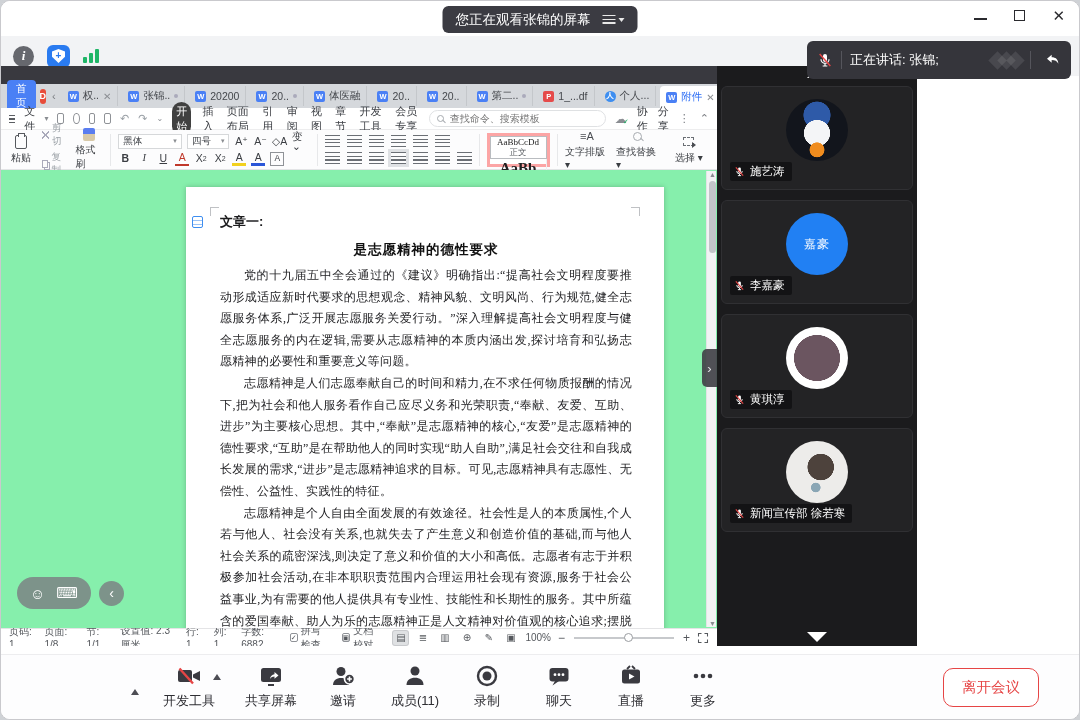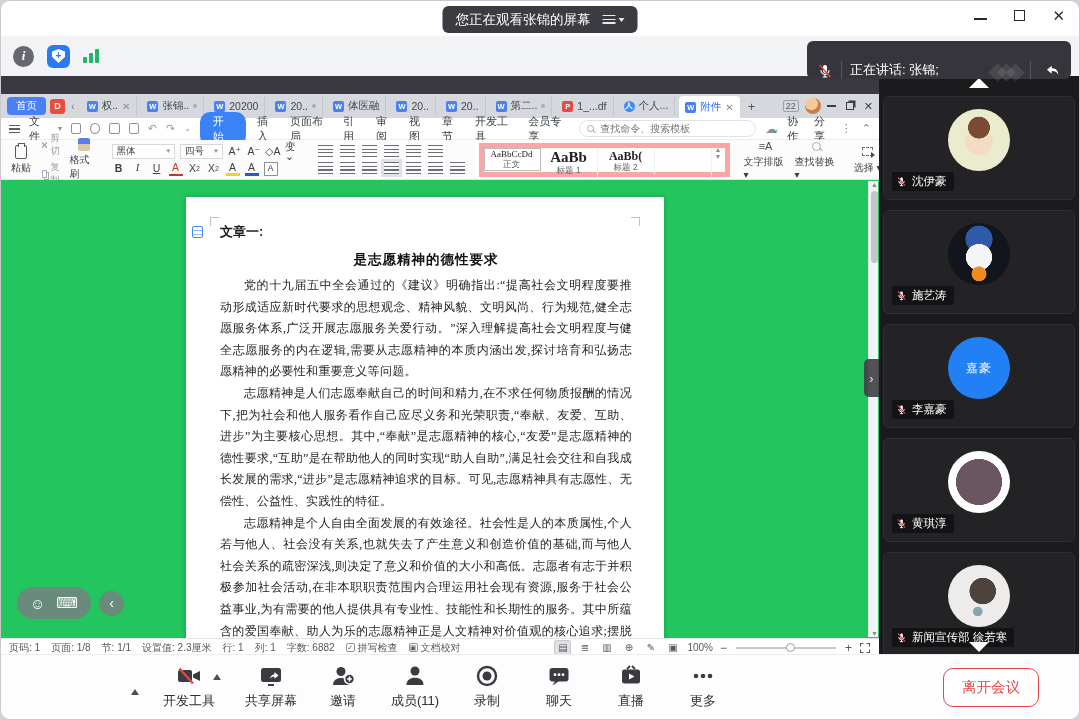--- a/index.html
+++ b/index.html
@@ -20,28 +20,28 @@
   
   .subbar{position:absolute;top:35px;left:0;right:0;height:40px;background:#f2f3f5;display:flex;align-items:center;gap:13px;padding:0 12px;}
   .info-ic{width:21px;height:21px;border-radius:50%;background:#66686e;color:#fff;display:grid;place-items:center;font:italic bold 13px "Liberation Serif",serif;}
   .shield-ic{width:23px;height:23px;border-radius:6px;background:#2a7bf0;position:relative;display:grid;place-items:center;}
   .shield-shape{width:13px;height:14px;background:#fff;clip-path:polygon(50% 0,100% 18%,100% 55%,50% 100%,0 55%,0 18%);display:grid;place-items:center;color:#2a7bf0;font-size:10px;font-weight:bold;line-height:1;}
   .signal-ic{display:flex;align-items:flex-end;gap:2px;height:14px;}
   .signal-ic span{width:4px;background:#1fb667;border-radius:1px;}
   .sg1{height:6px;}.sg2{height:10px;}.sg3{height:14px;}
 
   
-  .speak-panel{position:absolute;top:40px;right:8px;width:264px;height:38px;background:#35353b;border-radius:6px;display:flex;align-items:flex-end;gap:8px;padding:0 10px;color:#fff;font-size:13px;z-index:30;}
+  .speak-panel{position:absolute;top:40px;right:8px;width:264px;height:38px;background:#35353b;border-radius:6px;display:flex;align-items:center;gap:8px;padding:0 10px;color:#fff;font-size:13px;z-index:30;}
   .vdiv-dark{width:1px;height:18px;background:#55555c;}
   .wm{display:flex;margin-left:auto;opacity:.6;}
   .wm span{width:13px;height:13px;background:rgba(255,255,255,.16);transform:rotate(45deg);margin-left:-4px;}
   .reply-ic{margin-left:6px;}
 
   
-  .content{position:absolute;top:75px;left:0;width:1078px;height:580px;display:flex;}
+  .content{position:absolute;top:65px;left:0;width:916px;height:580px;display:flex;}
   .share{width:880px;background:#39393f;position:relative;overflow:hidden;}
 
   
   .wps{position:absolute;top:18px;left:0;right:0;bottom:0;display:flex;flex-direction:column;background:#fff;}
   .wps-tabbar{height:24px;background:#d5d8dc;display:flex;align-items:center;padding:0 6px;gap:4px;font-size:10.5px;color:#45484d;}
   .home-btn{background:#4a80f5;color:#fff;border-radius:4px;padding:2px 9px;}
   .docer-ic{width:15px;height:15px;border-radius:3px;background:#e84c3a;color:#fff;display:grid;place-items:center;font-size:9px;font-weight:bold;}
   .tab-scroll{color:#7b7e83;font-size:11px;padding:0 2px;}
   .wtab{height:20px;display:flex;align-items:center;gap:4px;padding:0 6px;border-right:1px solid #c4c7cb;white-space:nowrap;}
   .wtab.active{background:#fff;border-radius:4px 4px 0 0;height:22px;margin-top:2px;color:#2b6df5;border-right:none;}
@@ -58,21 +58,21 @@
   .wps-min{width:9px;height:1.6px;background:#3c3f44;}
   .wps-rest{width:8px;height:8px;border:1.2px solid #3c3f44;box-shadow:2px -2px 0 -0.5px #3c3f44;}
   .wps-x{font-size:11px;}
 
   .wps-menubar{height:22px;background:#fff;display:flex;align-items:center;gap:9px;padding:0 8px;font-size:11px;color:#3b3e43;border-bottom:1px solid #ededee;}
   .hamb{width:12px;height:8px;background:repeating-linear-gradient(to bottom,#5b5e63 0 1.3px,transparent 1.3px 3.3px);}
   .mcaret{font-size:8px;color:#8a8d92;}
   .mini-tool{width:11px;height:11px;border:1.2px solid #8f9297;border-radius:2px;}
   .mini-tool.rnd{border-radius:50%;}
   .undo{color:#9aa0a6;font-size:11px;}
-  .start-pill{background:#3b82f6;color:#fff;border-radius:10px;padding:2px 13px;}
+  .start-pill{background:#404040;color:#fff;border-radius:10px;padding:2px 4px;}
   .menu-item{padding:0 2px;}
   .wps-search{width:190px;height:17px;border:1px solid #dfe1e3;border-radius:9px;background:#fff;display:flex;align-items:center;gap:4px;padding:0 7px;color:#a7abb0;}
   .wps-search input{border:none;outline:none;font-size:10px;color:#a7abb0;width:150px;background:transparent;font-family:inherit;}
   .mag{width:7px;height:7px;border:1.2px solid #a7abb0;border-radius:50%;position:relative;flex:0 0 auto;}
   .mag::after{content:"";position:absolute;width:4px;height:1.2px;background:#a7abb0;transform:rotate(45deg);right:-3px;bottom:-1px;}
   .menubar-right{margin-left:auto;display:flex;align-items:center;gap:10px;color:#3b3e43;}
   .cloud{position:relative;font-size:12px;color:#8a8d92;}
   .cloud::after{content:"✓";position:absolute;right:-2px;bottom:0;font-size:7px;color:#1fb667;font-weight:bold;}
   .vmore{color:#7b7e83;}
 
@@ -97,33 +97,33 @@
   .lb.red{color:#c0392b;border-bottom:2px solid #c0392b;}
   .lb.hl{border-bottom:3px solid #f2d11f;}
   .lb.fc{border-bottom:3px solid #2a56d8;}
   .lb.bx{border:1px solid #8f9297;font-size:8.5px;}
   .sup{font-size:7px;vertical-align:super;}
   .sub{font-size:7px;vertical-align:sub;}
   .pic{width:15px;height:12px;background:repeating-linear-gradient(to bottom,#6b6f75 0 1.3px,transparent 1.3px 3.6px);}
   .pic.sel-box{box-shadow:0 0 0 3px #dfe1e4;}
   .pgrid{display:flex;flex-direction:column;gap:5px;}
   .pg-row{display:flex;align-items:center;gap:7px;}
-  .styles{display:flex;align-items:flex-start;border:5px solid #fca5a5;background:#fff;height:34px;}
+  .styles{display:flex;align-items:flex-end;border:3px solid #fca5a5;background:#fff;height:34px;flex-direction:column;}
   .style-box{width:57px;text-align:center;border-right:1px solid #efeff1;padding-top:2px;}
   .style-box.selected{outline:1.4px solid #b9bcc0;outline-offset:-1px;}
   .s-sample{font-family:"Liberation Serif",serif;line-height:1.05;color:#222;}
   .s0{font-size:9px;}.s1{font-size:15px;font-weight:bold;}.s2{font-size:12px;font-weight:bold;}.s3{font-size:11px;font-weight:bold;margin-top:35px;}
   .s-name{font-size:8.5px;color:#5c6065;}
   .spinner{display:flex;flex-direction:column;justify-content:center;gap:4px;padding:0 3px;color:#8a8d92;font-size:7px;line-height:.5;}
   .rb{display:flex;flex-direction:column;align-items:center;gap:2px;min-width:44px;}
   .rb-ic{height:14px;display:grid;place-items:center;color:#4a4d52;font-size:11px;}
   .selbox{width:11px;height:9px;border:1px dashed #6b6f75;position:relative;}
   .selbox::after{content:"";position:absolute;right:-3px;bottom:-3px;border-left:4px solid #4a4d52;border-top:3px solid transparent;border-bottom:3px solid transparent;}
 
-  .wps-doc{flex:1;background:#22c55e;position:relative;overflow:hidden;}
+  .wps-doc{flex:1;background:#86efac;position:relative;overflow:hidden;}
   .page{position:absolute;left:185px;top:17px;width:478px;height:560px;background:#fff;box-shadow:0 0 5px rgba(0,0,0,.22);padding:26px 32px 20px 34px;}
   .crop{position:absolute;width:9px;height:9px;border-color:#bfc1c4;}
   .crop.tl{left:24px;top:20px;border-left:1px solid #bfc1c4;border-top:1px solid #bfc1c4;}
   .crop.tr{right:24px;top:20px;border-right:1px solid #bfc1c4;border-top:1px solid #bfc1c4;}
   .comment-ic{position:absolute;left:6px;top:29px;width:11px;height:12px;border:1.2px solid #3e8ef0;border-radius:2px;background:repeating-linear-gradient(to bottom,transparent 0 3px,#9cc3f5 3px 4px);}
   .doc-lead{font-size:13px;font-weight:bold;color:#1c1c1e;margin:0 0 10px 0;}
   .doc-title{text-align:center;font:bold 13.5px "Liberation Serif","DejaVu Serif",serif;color:#111;margin:0 0 6px 0;letter-spacing:1px;}
   .doc-p{font-family:"Liberation Serif","DejaVu Serif",serif;font-size:12px;line-height:1.8;color:#1f1f22;text-align:justify;text-indent:2em;margin:0;letter-spacing:.3px;}
   .wps-scrollbar{position:absolute;right:1px;top:1px;bottom:1px;width:10px;background:#f2f3f4;border-left:1px solid #e3e4e6;}
   .sb-thumb{position:absolute;top:10px;left:1.5px;width:7px;height:72px;background:#c2c5c9;border-radius:4px;}
@@ -492,32 +492,20 @@
           <span>⌨</span>
         </span>
         <span class="qcirc">‹</span>
       </div>
       <div class="handle">›</div>
     </div>
 
     <div class="sidebar">
       <span class="scroll-up"></span>
 
-      <div class="tile">
-        <span class="avatar av1"></span>
-        <span class="namepill">
-            <svg width="11" height="11" viewBox="0 0 24 24">
-              <path d="M12 3a3 3 0 0 1 3 3v6a3 3 0 0 1-6 0V6a3 3 0 0 1 3-3z" fill="#fff"></path>
-              <path d="M6 11a6 6 0 0 0 12 0" stroke="#fff" stroke-width="2" fill="none"></path>
-              <path d="M12 17.5V21M8.5 21h7" stroke="#fff" stroke-width="2"></path>
-              <line x1="4" y1="3" x2="20" y2="21" stroke="#e64545" stroke-width="2.4"></line>
-            </svg>
-            <span>沈伊豪</span>
-          </span>
-      </div>
 
       <div class="tile">
         <span class="avatar av2"></span>
         <span class="namepill">
             <svg width="11" height="11" viewBox="0 0 24 24">
               <path d="M12 3a3 3 0 0 1 3 3v6a3 3 0 0 1-6 0V6a3 3 0 0 1 3-3z" fill="#fff"></path>
               <path d="M6 11a6 6 0 0 0 12 0" stroke="#fff" stroke-width="2" fill="none"></path>
               <path d="M12 17.5V21M8.5 21h7" stroke="#fff" stroke-width="2"></path>
               <line x1="4" y1="3" x2="20" y2="21" stroke="#e64545" stroke-width="2.4"></line>
             </svg>

